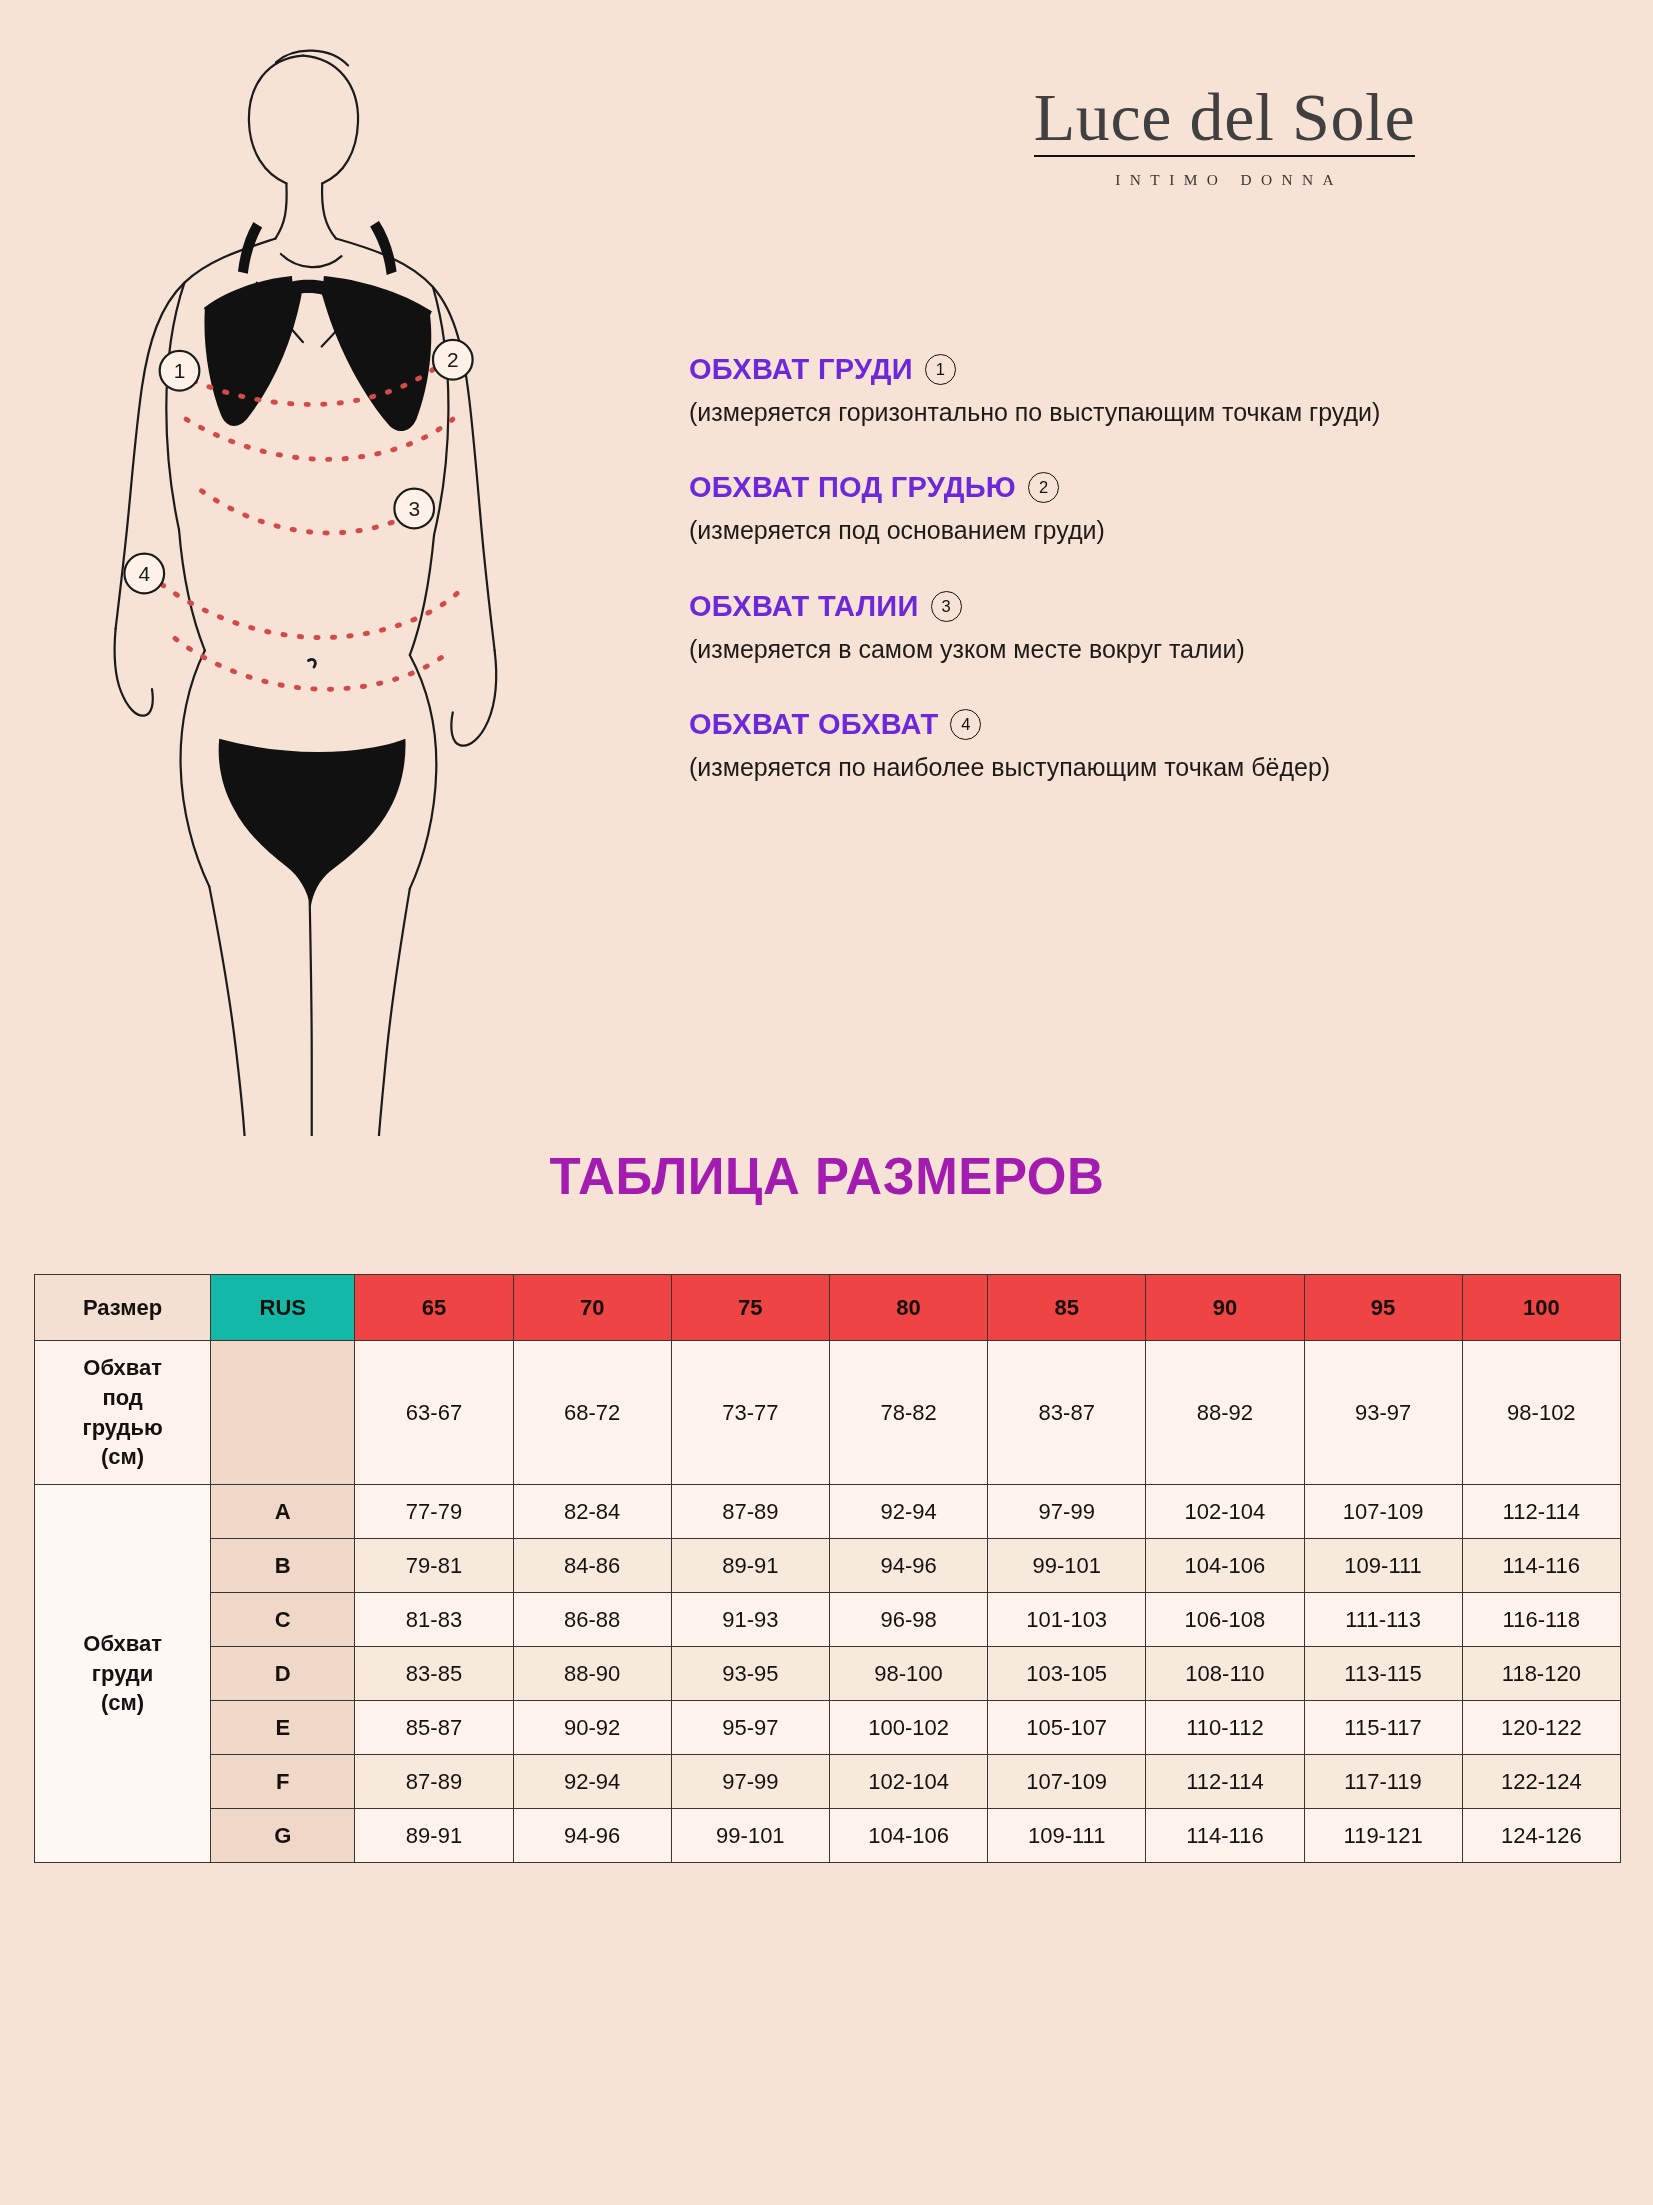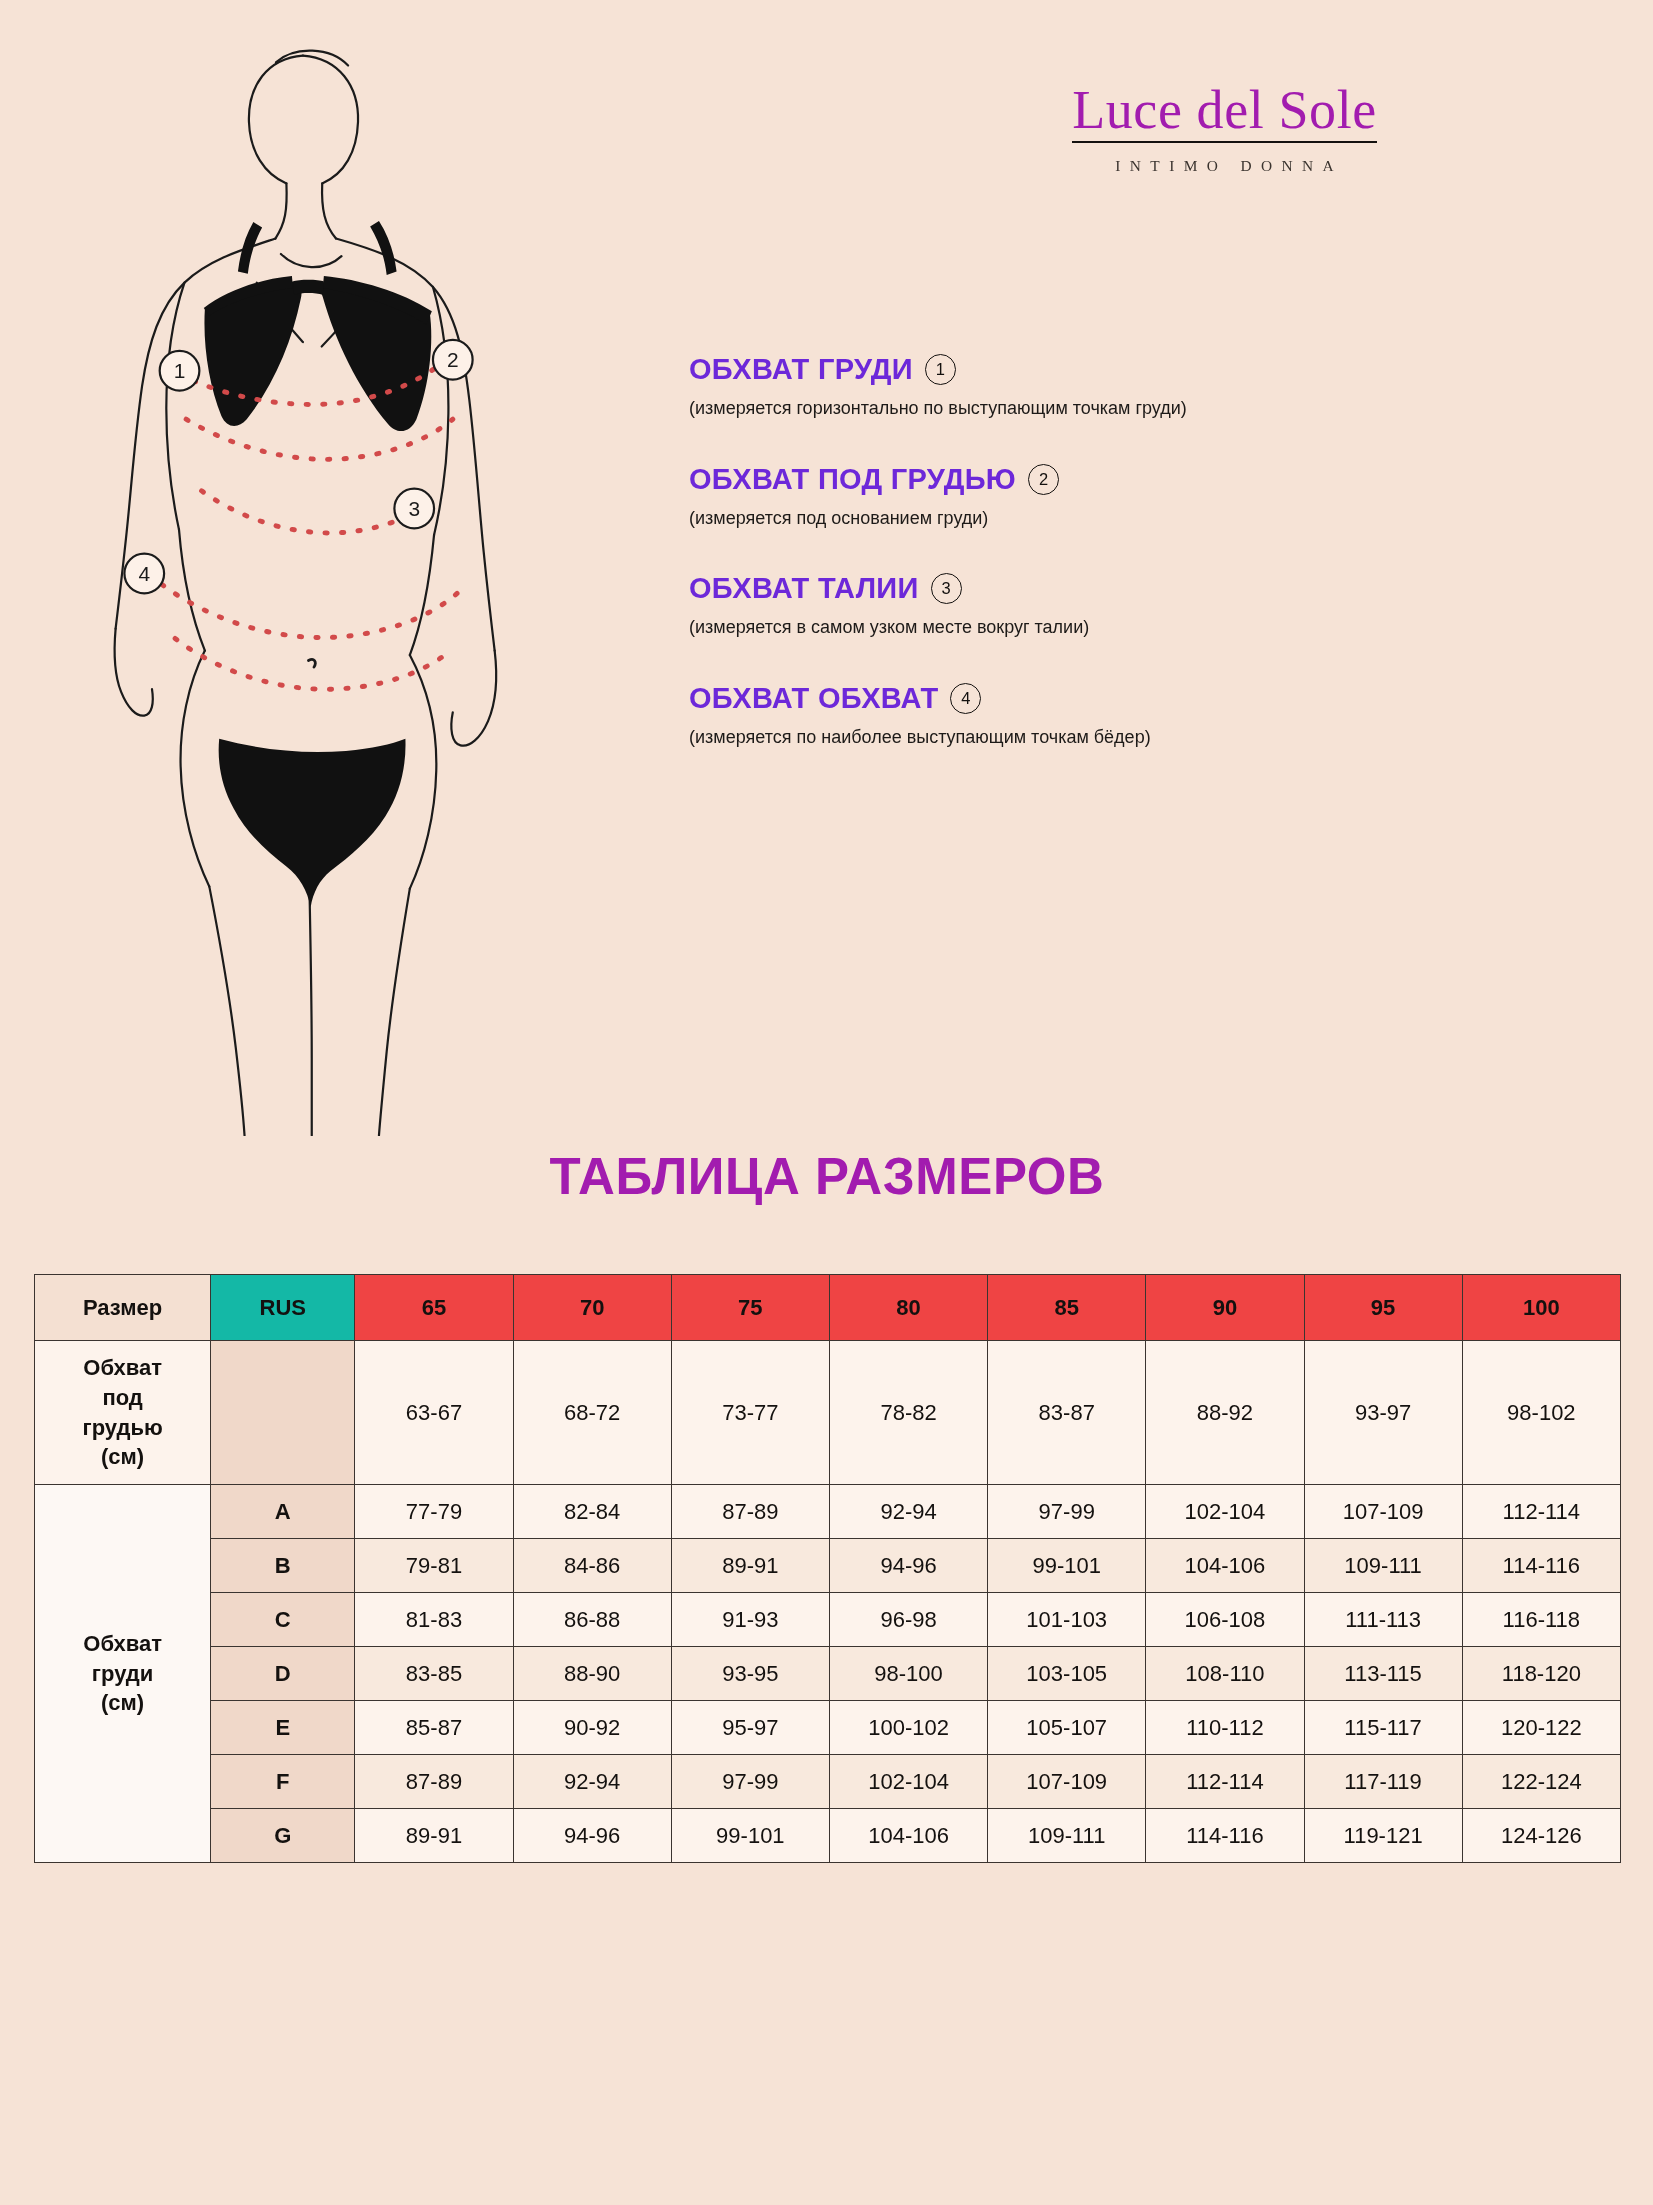--- a/index.html
+++ b/index.html
@@ -19,23 +19,23 @@
   
   .brand {
     position: absolute;
     left: 899px;
     top: 83px;
     width: 651px;
     text-align: center;
   }
   .brand-name {
     font-family: "Liberation Serif", serif;
-    font-size: 54px;
+    font-size: 68px;
     letter-spacing: 0.6px;
-    color: #a21caf;
+    color: #404040;
     line-height: 1.0;
     border-bottom: 2.2px solid #14110f;
     padding-bottom: 4.4px;
     display: inline-block;
   }
   .brand-sub {
     margin-top: 14px;
     font-family: "Liberation Serif", serif;
     font-size: 15.4px;
     letter-spacing: 9.4px;
@@ -80,21 +80,21 @@
     display: flex;
     align-items: center;
     justify-content: center;
     font-size: 16.5px;
     font-weight: normal;
     color: #14110f;
     flex: none;
   }
   .measure-desc {
     margin-top: 11px;
-    font-size: 18px;
+    font-size: 25px;
     color: #1d1a18;
     line-height: 1.25;
   }
 
   
   .table-title {
     position: absolute;
     top: 1147px;
     left: 0;
     width: 1654px;

